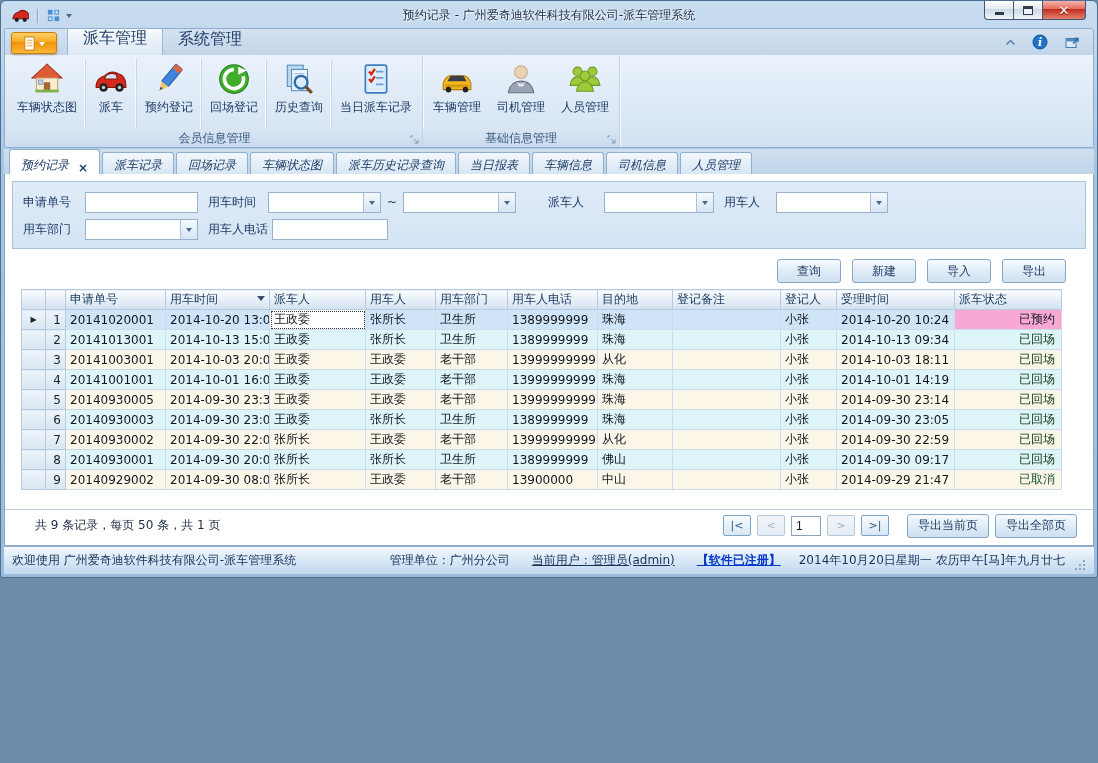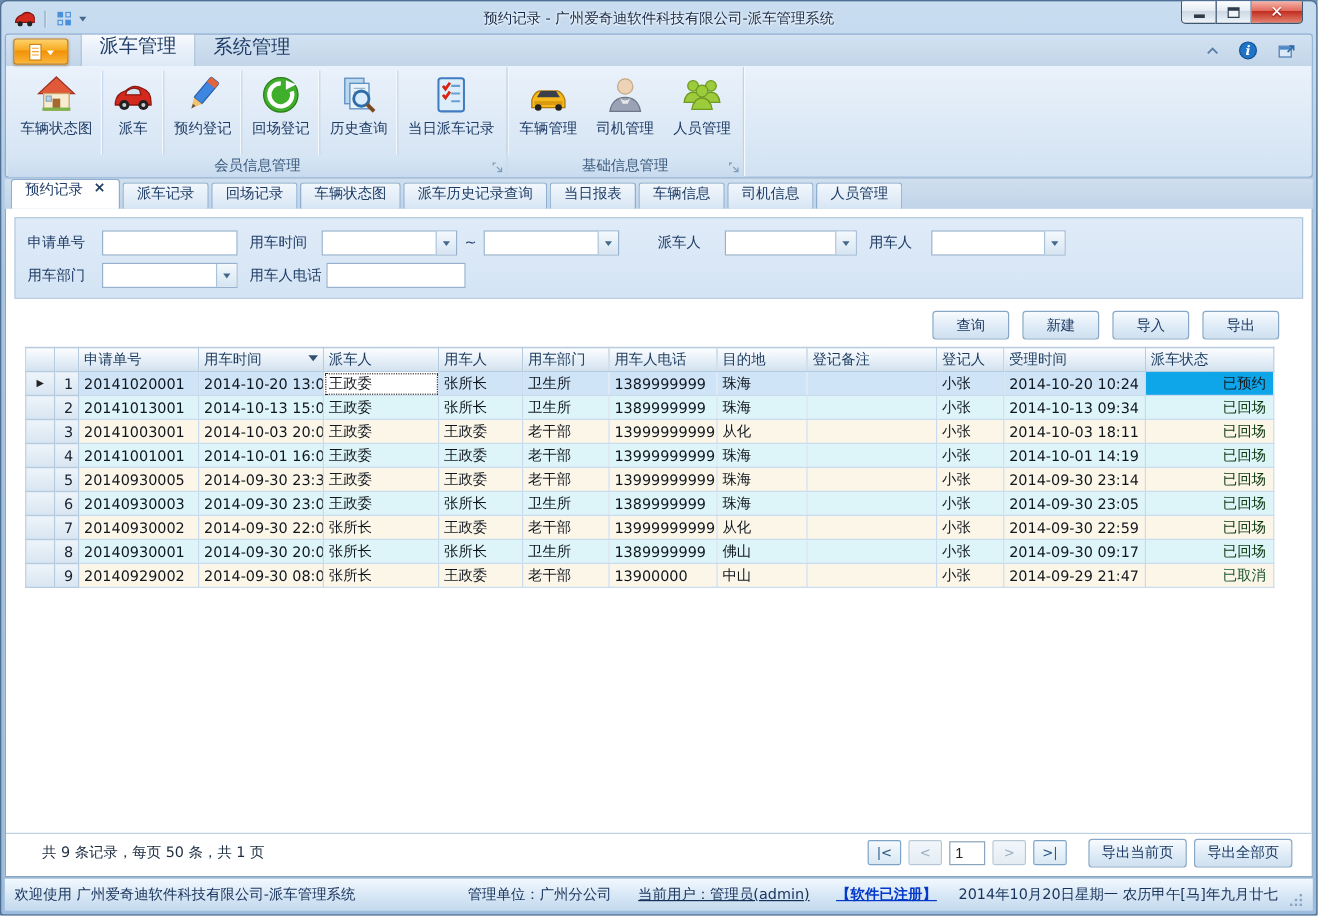--- a/index.html
+++ b/index.html
@@ -1,18 +1,18 @@
 <!DOCTYPE html>
 <html><head>
 <meta charset="utf-8">
 <style>
   * { box-sizing: border-box; margin: 0; padding: 0; }
   html,body { width:1098px; height:763px; font-family:"DejaVu Sans","Liberation Sans",sans-serif; }
   body { background:#6d8cab; }
-  .win { width:1098px; height:763px; display:flex; flex-direction:column;
+  .win { width:1098px; height:578px; display:flex; flex-direction:column;
          background:linear-gradient(#c9ddf0,#a5c4e2 30%,#9cbcdd);
          border:1px solid #4e6f91; border-radius:6px 6px 3px 3px; padding:0 3px 3px; position:relative; }
 
   
   .titlebar { height:27px; display:flex; align-items:center; padding:2px 8px 0 8px; position:relative; }
   .qa { display:flex; align-items:center; gap:5px; }
   .qa-sep { width:1px; height:14px; background:#8fa9c4; box-shadow:1px 0 0 #d8e6f2; margin:0 3px; }
   .title { position:absolute; left:0; right:0; text-align:center; font-size:12px; color:#15294a;
            text-shadow:0 0 3px #fff, 0 1px 2px #fff; pointer-events:none; }
   .wc { position:absolute; top:0; right:8px; display:flex; z-index:5; }
@@ -44,23 +44,23 @@
   .rbtn { display:flex; flex-direction:column; align-items:center; padding:3px 8px 2px; gap:3px; cursor:default; }
   .rgroup.dividers .rbtn + .rbtn { border-left:1px solid #c6d8ea; box-shadow:-1px 0 0 #f4f9fd; }
   .ricon svg { width:34px; height:34px; display:block; }
   .rlabel { font-size:12px; color:#1e3c66; white-space:nowrap; }
   .rg-label { height:18px; display:flex; align-items:center; justify-content:center; position:relative;
               font-size:12px; color:#3a5a7e; background:linear-gradient(#d8e6f4,#c9dbef); }
   .launcher { position:absolute; right:3px; bottom:3px; line-height:0; }
 
   
   .doctabs { height:26px; background:linear-gradient(#cfdfee,#c0d4e9); display:flex; align-items:flex-end; padding:0 0 0 5px; border-top:1px solid #b2c8de; }
-  .dtab { height:22px; display:flex; align-items:flex-start; padding:0 11px; font-size:12px; color:#1e3c66;
+  .dtab { height:22px; display:flex; align-items:flex-end; padding:0 11px; font-size:12px; color:#1e3c66;
           background:linear-gradient(#f2f7fc,#d7e6f4); border:1px solid #8fafd0; border-bottom:none;
-          border-radius:3px 3px 0 0; margin-right:2px; white-space:nowrap; }
+          border-radius:3px 3px 0 0; margin-right:2px; white-space:nowrap;font-style:italic; }
   .dtab.active { background:#fff; height:25px; }
   .dtab .close { margin-left:9px; font-size:12px; font-weight:bold; color:#223c5e; line-height:1; }
 
   
   .content { flex:1; background:#fff; border:1px solid #8aa8c6; border-top:none; display:flex; flex-direction:column; overflow:hidden; }
   .search-panel { margin:7px 7px 3px; background:linear-gradient(#e0ebf8,#d4e4f4); border:1px solid #aac2da; padding:9px 10px 8px; }
   .srow { display:flex; align-items:center; font-size:12px; color:#1e3c66; height:22px; }
   .srow + .srow { margin-top:5px; }
   .slabel { display:inline-block; }
   .w62 { width:62px; } .w64 { width:64px; } .w50 { width:50px; } .w68 { width:68px; }
@@ -84,21 +84,21 @@
              font-weight:normal; font-size:12px; color:#1b3a5e; text-align:left; padding:0 4px; white-space:nowrap; overflow:hidden; position:relative; }
   .grid td { height:20px; font-size:12px; color:#10161e; border:1px solid #c9dbec; padding:0 4px; white-space:nowrap; overflow:hidden; }
   .grid td.rowhead { background:linear-gradient(#eef4fa,#d8e5f2); border-color:#b7cbde; }
   .grid td.ind { text-align:center; font-size:8px; color:#222; padding:0; }
   .grid td.num { text-align:right; color:#16202c; }
   tr.r-cyan  td.data { background:#ddf5f8; }
   tr.r-cream td.data { background:#fcf6e8; }
   tr.r-sel   td.data { background:#cfe4f7; }
   td.focus { background:#fff !important; outline:1px dotted #333; outline-offset:-2px; }
   td.status { text-align:right; padding-right:6px; }
-  tr.r-sel td.status { background:#0ea5e9; }
+  tr.r-sel td.status { background:#f9a8d4; }
   td.st-returned { background:linear-gradient(90deg,#108510,#3fae43 40%,#b9e4c4 86%,#def4e3); color:#07350c; }
   td.st-cancelled { background:linear-gradient(90deg,#ee1010,#f25540 40%,#f8cbc0 86%,#fdeae4); color:#14532d;margin-left:44px; }
   .sortmark { position:absolute; right:4px; top:6px; width:0; height:0; border:4px solid transparent; border-top:5px solid #33506e; }
 
   .gridfoot { margin-top:auto; border-top:1px solid #bcd0e2; min-height:36px; display:flex; align-items:center;
               padding:0 16px 4px; font-size:12px; color:#1c2c40; background:#fff; }
   .summary { margin-left:14px; }
   .pager { margin-left:auto; display:flex; align-items:center; gap:6px; }
   .pgbtn { width:28px; height:21px; border:1px solid #7ba3c8; border-radius:2px; background:linear-gradient(#f5fafd,#d9e8f4);
            color:#2c5a86; font-size:11px; display:flex; align-items:center; justify-content:center; }

